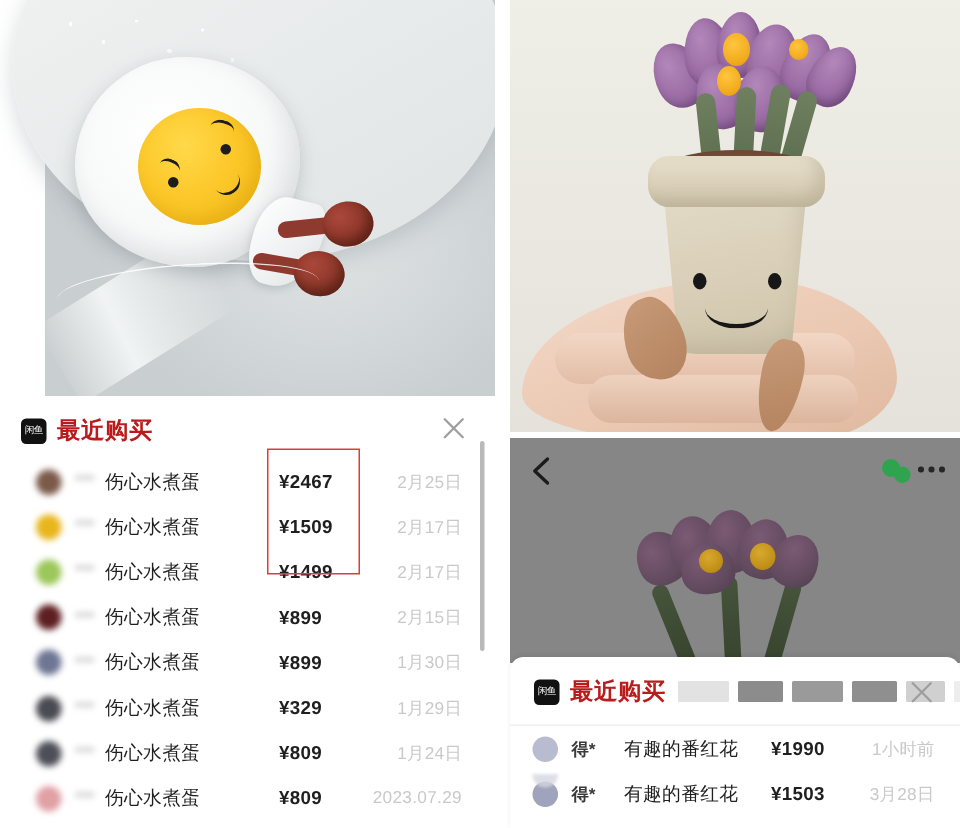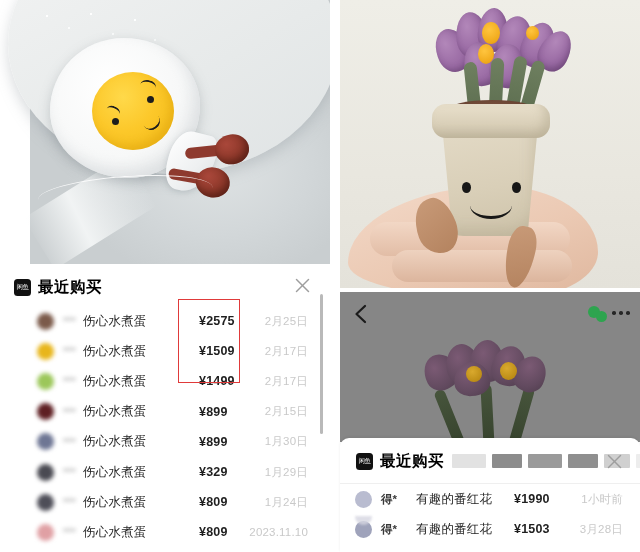--- a/index.html
+++ b/index.html
@@ -305,21 +305,21 @@
     font-size: 7px;
     line-height: 1;
     letter-spacing: -0.5px;
     transform: scale(.92);
     font-family: "DejaVu Sans", sans-serif;
     white-space: nowrap;
   }
   .panel-title {
     font-size: 15.5px;
     font-weight: bold;
-    color: #000000;
+    color: #b91c1c;
     letter-spacing: .5px;
     margin-left: 7px;
     white-space: nowrap;
   }
   .close-x {
     position: absolute;
     width: 15px; height: 15px;
   }
   .close-x svg { display:block; }
 
@@ -379,21 +379,21 @@
     letter-spacing: .2px;
   }
 
   
   #panel-left {
     left: 0; top: 264px; width: 330px; height: 288px;
   }
   #panel-left .panel-header { margin: 8px 0 0 14px; height: 30px; }
   #panel-left .close-x { right: 20px; top: 14px; }
   #panel-left .rows { margin-top: 4px; }
-  #panel-left .row { height: 30.2px; padding-left: 24px; margin-left: 13px; }
+  #panel-left .row { height: 30.2px; padding-left: 24px; }
   #panel-left .avatar { margin-right: 9px; }
   #panel-left .uname { width: 22px; overflow:hidden; }
   #panel-left .item-name { left: 70px; }
   #panel-left .price { left: 186px; }
   #panel-left .date { right: 22px; }
 
   .highlight-box {
     position: absolute;
     left: 178px; top: 35px; width: 62px; height: 84px;
     border: 1.6px solid #e03a3a;
@@ -548,21 +548,21 @@
         <line x1="1.5" y1="1.5" x2="13.5" y2="13.5" stroke="#9e9e9e" stroke-width="1.5" stroke-linecap="round"></line>
         <line x1="13.5" y1="1.5" x2="1.5" y2="13.5" stroke="#9e9e9e" stroke-width="1.5" stroke-linecap="round"></line>
       </svg>
     </div>
 
     <div class="rows" id="left-rows">
         <div class="row">
           <div class="avatar" style="background: rgb(123, 90, 74);"></div>
           <div class="uname blurred">***</div>
           <div class="item-name">伤心水煮蛋</div>
-          <div class="price">¥2575</div>
+          <div class="price">¥2467</div>
           <div class="date">2月25日</div>
         </div>
         <div class="row">
           <div class="avatar" style="background: rgb(232, 182, 28);"></div>
           <div class="uname blurred">***</div>
           <div class="item-name">伤心水煮蛋</div>
           <div class="price">¥1509</div>
           <div class="date">2月17日</div>
         </div>
         <div class="row">
@@ -598,21 +598,21 @@
           <div class="uname blurred">***</div>
           <div class="item-name">伤心水煮蛋</div>
           <div class="price">¥809</div>
           <div class="date">1月24日</div>
         </div>
         <div class="row">
           <div class="avatar" style="background: rgb(224, 160, 164);"></div>
           <div class="uname blurred">***</div>
           <div class="item-name">伤心水煮蛋</div>
           <div class="price">¥809</div>
-          <div class="date">2023.11.10</div>
+          <div class="date">2023.07.29</div>
         </div>
       </div>
 
     <div class="highlight-box" style="border-color: rgb(224, 58, 58);"></div>
     <div class="scrollbar-track"></div>
     <div class="scrollbar-thumb"></div>
   </div>
 
   <div class="panel" id="panel-br">
 

